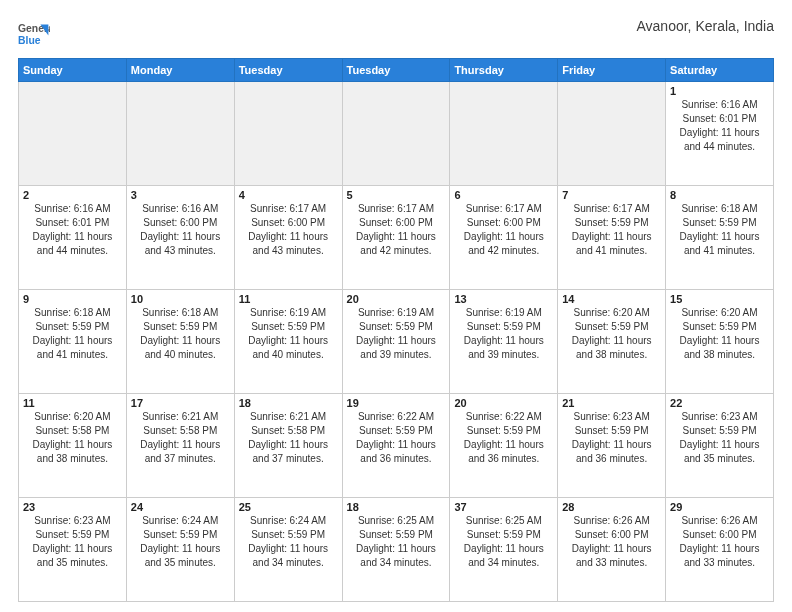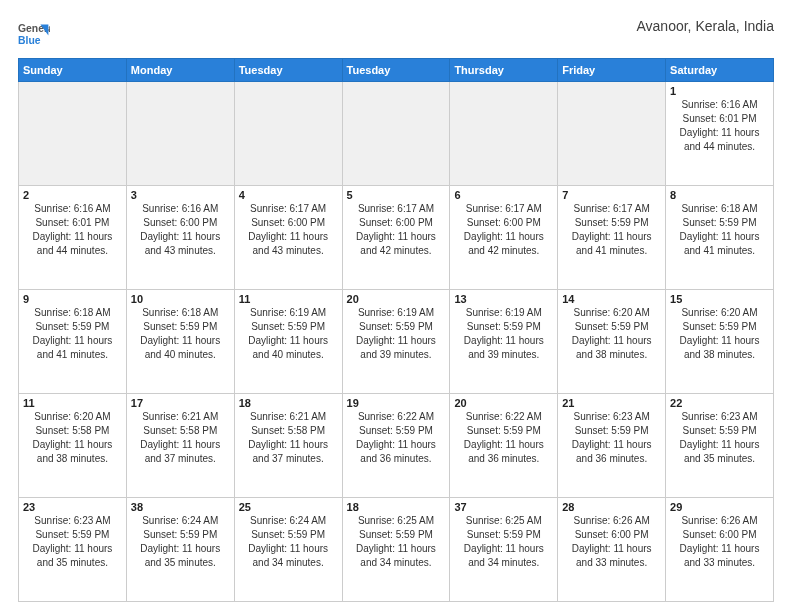--- a/index.html
+++ b/index.html
@@ -291,21 +291,21 @@
         </tr>
         <tr>
           <td>
             <span class="day-num">23</span>
             <div class="day-info" style="white-space: pre-line;">Sunrise: 6:23 AM
 Sunset: 5:59 PM
 Daylight: 11 hours
 and 35 minutes.</div>
           </td>
           <td>
-            <span class="day-num">38</span>
+            <span class="day-num">24</span>
             <div class="day-info" style="white-space: pre-line;">Sunrise: 6:24 AM
 Sunset: 5:59 PM
 Daylight: 11 hours
 and 35 minutes.</div>
           </td>
           <td>
             <span class="day-num">25</span>
             <div class="day-info" style="white-space: pre-line;">Sunrise: 6:24 AM
 Sunset: 5:59 PM
 Daylight: 11 hours

